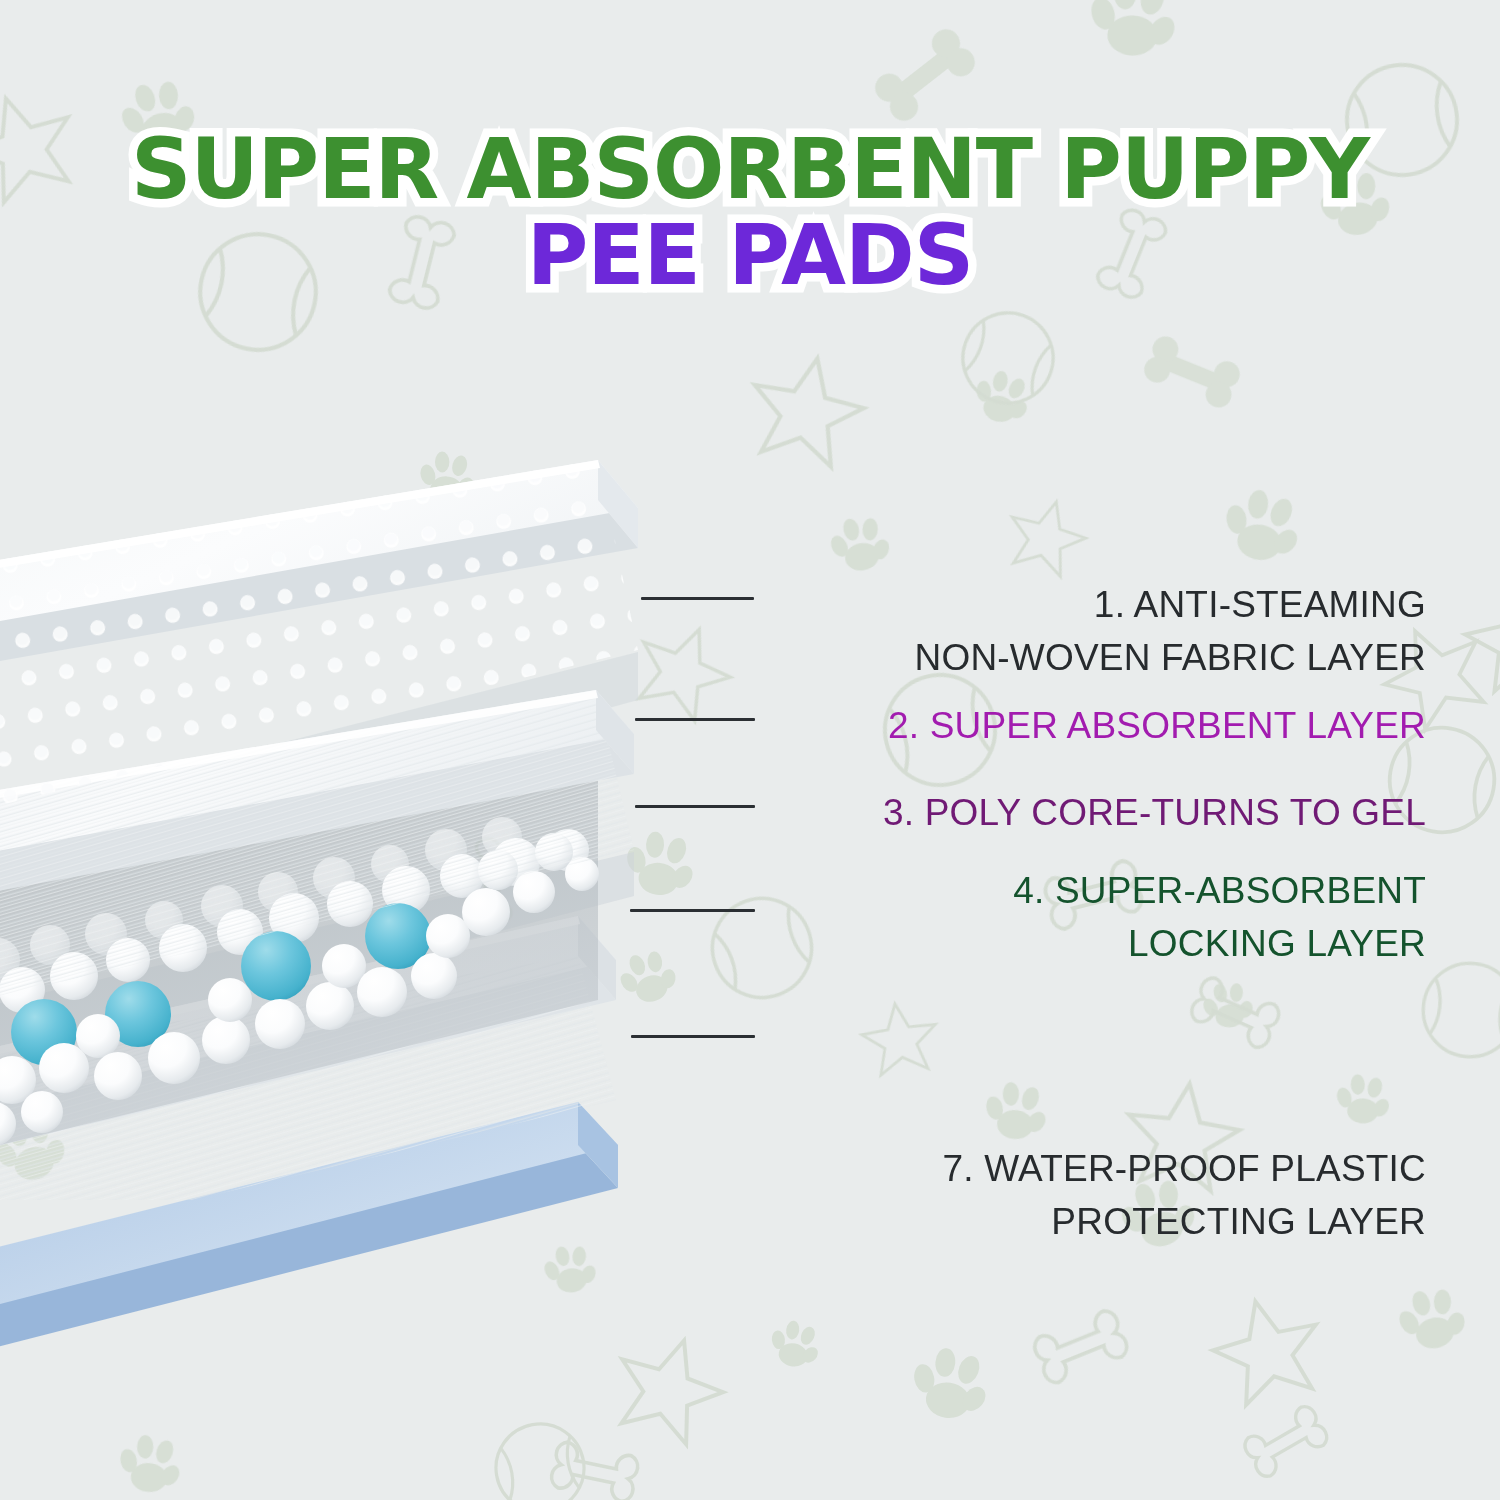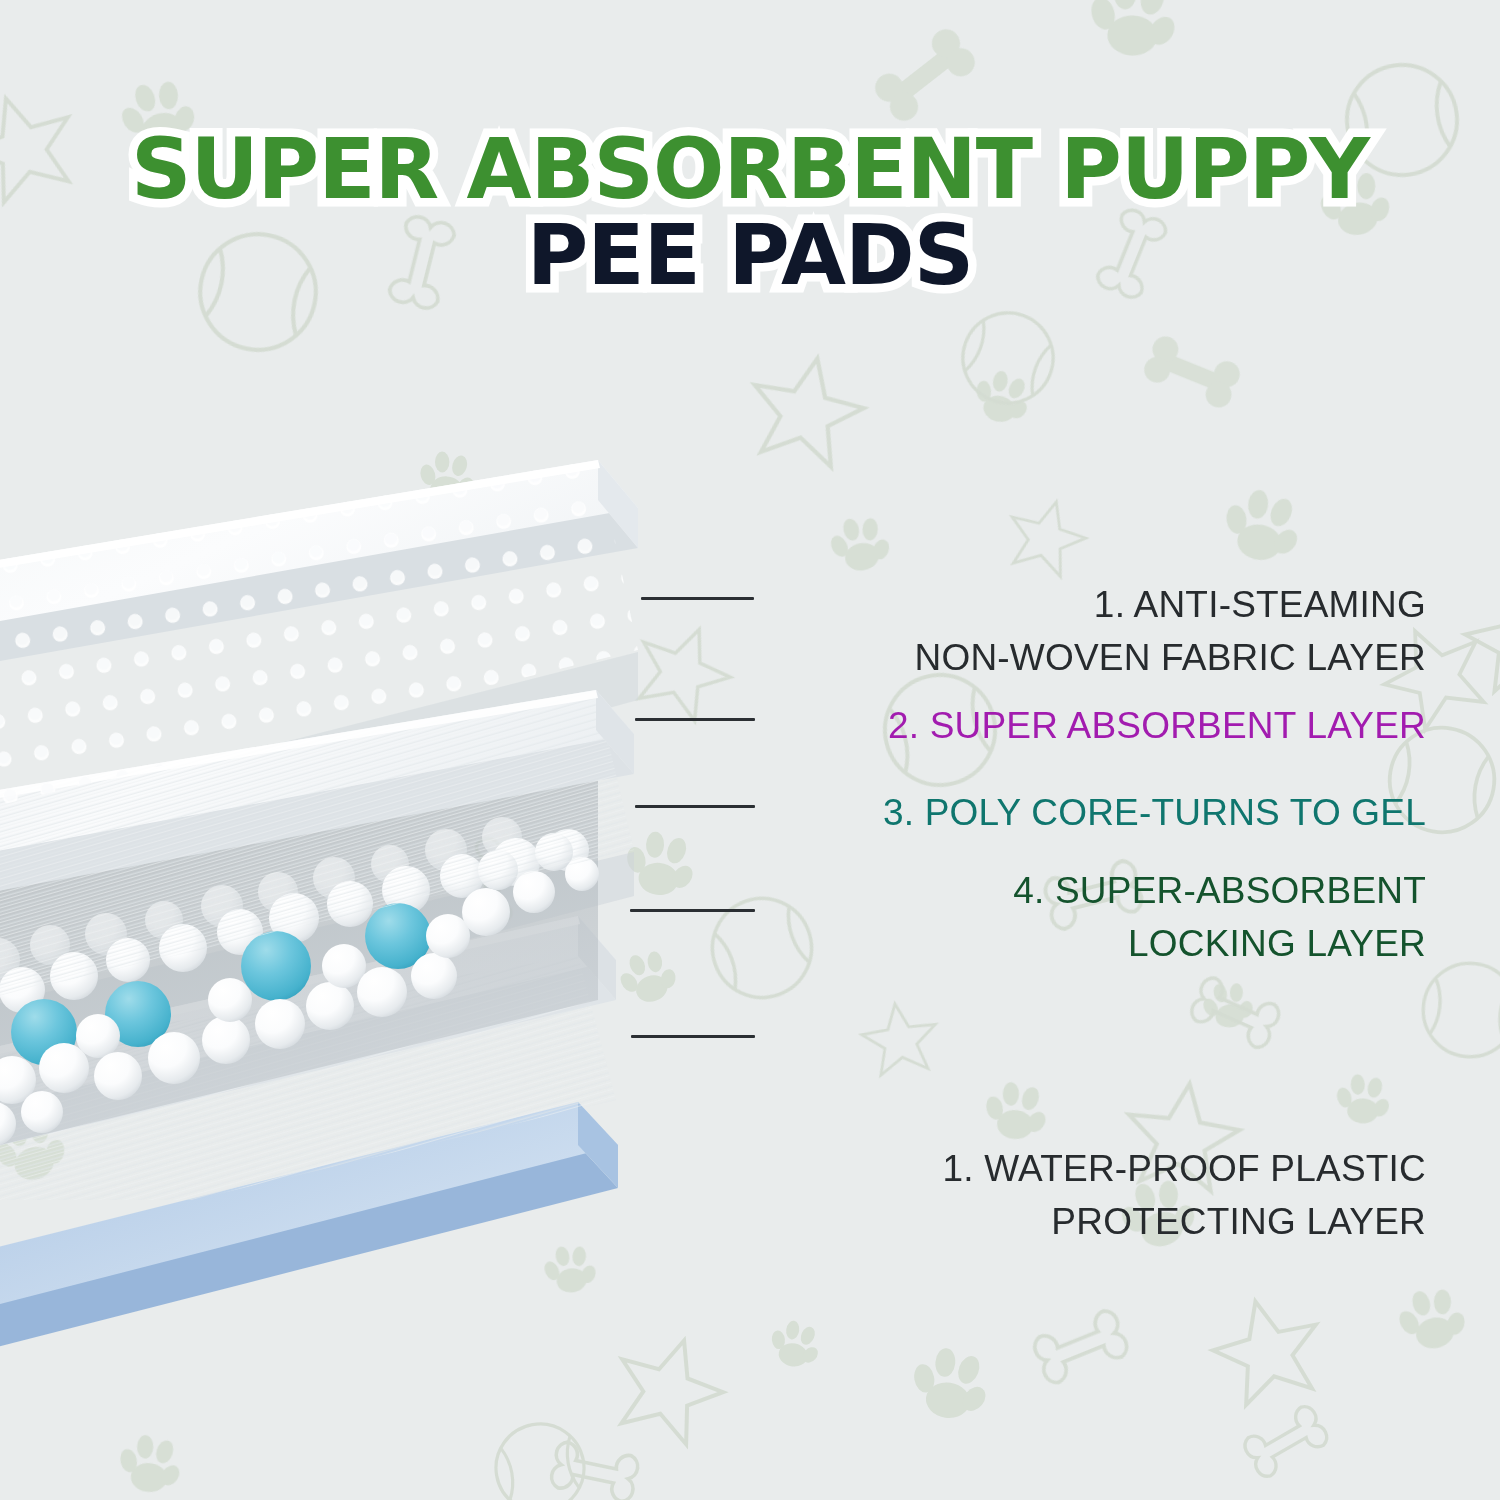--- a/index.html
+++ b/index.html
@@ -159,21 +159,21 @@
     <use href="#ball-out" transform="translate(940,730) rotate(-14) scale(1.0)"></use>
     <use href="#ball-out" transform="translate(1442,780) rotate(10) scale(0.95)"></use>
     <use href="#ball-out" transform="translate(762,948) rotate(-20) scale(0.9)"></use>
     <use href="#ball-out" transform="translate(1470,1010) rotate(6) scale(0.85)"></use>
     <use href="#ball-out" transform="translate(540,1468) rotate(-10) scale(0.8)"></use>
   </g>
 </svg>
 
 <div id="title-block">
   <span class="title-line" id="title-line-1" style="color: rgb(61, 144, 48); -webkit-text-stroke: 17px rgb(255, 255, 255);">SUPER ABSORBENT PUPPY</span>
-  <span class="title-line" id="title-line-2" style="color: #0f172a; -webkit-text-stroke: 17px rgb(255, 255, 255);">PEE PADS</span>
+  <span class="title-line" id="title-line-2" style="color: #6d28d9; -webkit-text-stroke: 17px rgb(255, 255, 255);">PEE PADS</span>
 </div>
 
 <svg id="product-illustration" viewBox="0 0 700 980" xmlns="http://www.w3.org/2000/svg">
   <defs>
 
     <pattern id="dots" width="38" height="38" patternUnits="userSpaceOnUse">
       <circle cx="10" cy="10" r="7.5" fill="#ffffff"></circle>
       <circle cx="10" cy="8.4" r="6.2" fill="#fbfcfd"></circle>
     </pattern>
     <linearGradient id="lay1top" x1="0" y1="0" x2="1" y2="0.55">
@@ -341,28 +341,28 @@
 NON-WOVEN FABRIC LAYER</div>
   </div>
 
   <div class="callout">
     <div class="leader-line" style="left: 635px; top: 718px; width: 120px; background: rgb(43, 47, 51);"></div>
     <div class="callout-text" style="left: 786px; top: 700px; width: 640px; color: #a21caf;">2. SUPER ABSORBENT LAYER</div>
   </div>
 
   <div class="callout">
     <div class="leader-line" style="left: 635px; top: 805px; width: 120px; background: rgb(43, 47, 51);"></div>
-    <div class="callout-text" style="left: 786px; top: 787px; width: 640px; color: #0f766e;">3. POLY CORE-TURNS TO GEL</div>
+    <div class="callout-text" style="left: 786px; top: 787px; width: 640px; color: #701a75;">3. POLY CORE-TURNS TO GEL</div>
   </div>
 
   <div class="callout">
     <div class="leader-line" style="left: 630px; top: 909px; width: 125px; background: rgb(43, 47, 51);"></div>
     <div class="callout-text" style="left: 786px; top: 865px; width: 640px; color: #14532d;">4. SUPER-ABSORBENT
 LOCKING LAYER</div>
   </div>
 
   <div class="callout">
     <div class="leader-line" style="left: 631px; top: 1035px; width: 124px; background: rgb(43, 47, 51);"></div>
-    <div class="callout-text" style="left: 786px; top: 1143px; width: 640px; color: rgb(39, 43, 46);">1. WATER-PROOF PLASTIC
+    <div class="callout-text" style="left: 786px; top: 1143px; width: 640px; color: rgb(39, 43, 46);">7. WATER-PROOF PLASTIC
 PROTECTING LAYER</div>
   </div>
 
 </div>
 
 </body></html>

